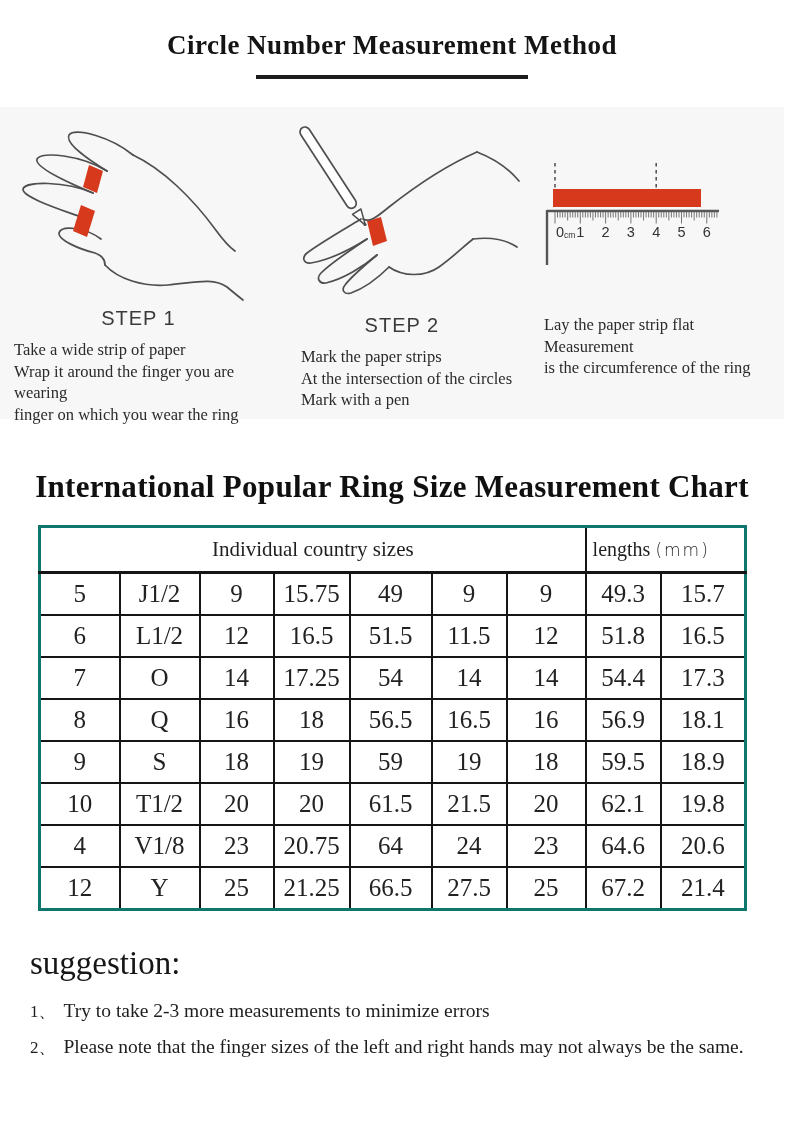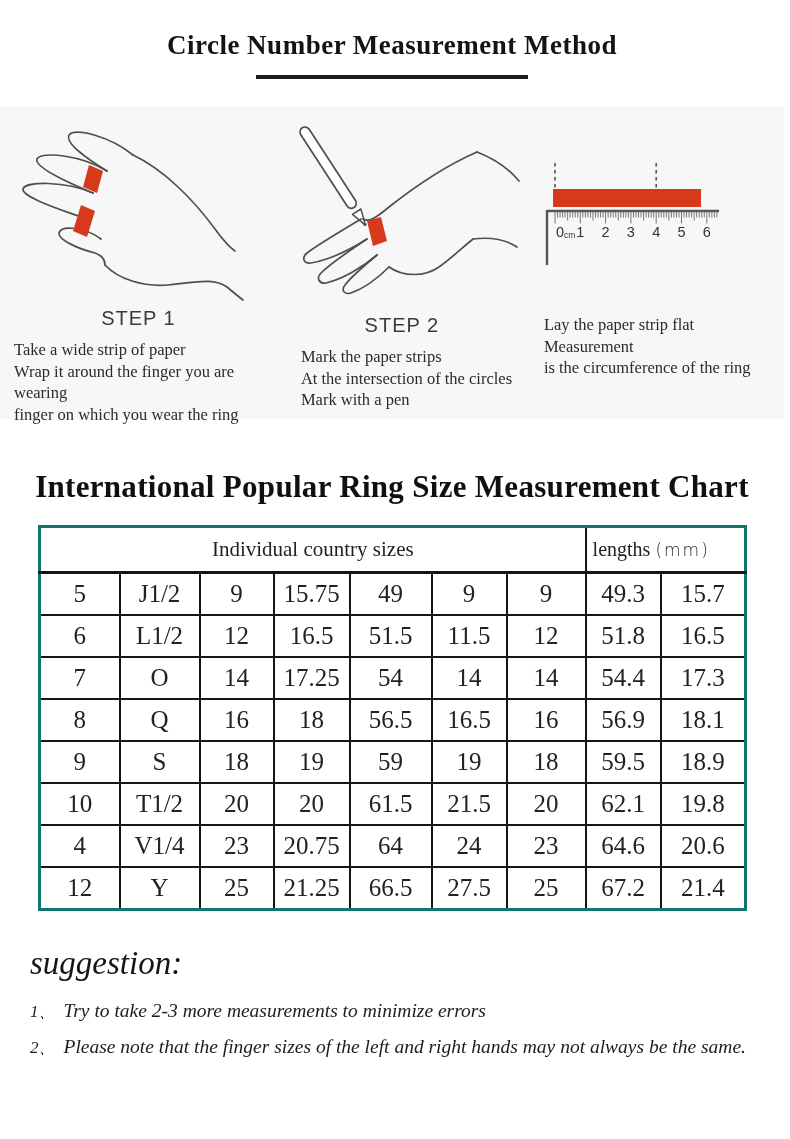--- a/index.html
+++ b/index.html
@@ -50,21 +50,21 @@
   }
   table.size-table{border:3px solid #0f766e;}
   tr.group-row td{height:43px;font-size:21px;border-bottom-width:3px;}
   tr.group-row td.lengths-cell{font-size:20px;text-align:left;padding-left:6px;}
   .lengths-unit{font-family:"DejaVu Sans", sans-serif;font-size:17px;font-weight:300;letter-spacing:2px;color:#2a2a2a;}
   tr.col-row td{height:42px;font-size:21px;}
   tr.col-row td.small{font-size:14px;}
   tr.data-row td{height:40px;font-size:25px;color:#222;}
 
   
-  .suggestion{margin:34px 0 0 30px;font-style:italic;}
+  .suggestion{margin:34px 0 0 30px;}
   .suggestion-heading{font-size:33px;color:#161616;}
   .suggestion-items{margin-top:18px;}
   .suggestion-item{font-size:19.5px;color:#1d1d1d;margin-bottom:13px;display:flex;align-items:baseline;}
   .item-num{font-size:17px;margin-right:8px;white-space:pre;}
 
   svg .stroke{fill:none;stroke:#4f4f4f;stroke-width:1.7;stroke-linecap:round;stroke-linejoin:round;}
   svg .red{fill:#d6391c;stroke:none;}
 </style>
 </head>
 <body>
@@ -297,21 +297,21 @@
           <td>20</td>
           <td>20</td>
           <td>61.5</td>
           <td>21.5</td>
           <td>20</td>
           <td>62.1</td>
           <td>19.8</td>
         </tr>
         <tr class="data-row">
           <td>4</td>
-          <td>V1/4</td>
+          <td>V1/8</td>
           <td>23</td>
           <td>20.75</td>
           <td>64</td>
           <td>24</td>
           <td>23</td>
           <td>64.6</td>
           <td>20.6</td>
         </tr>
         <tr class="data-row">
           <td>12</td>

